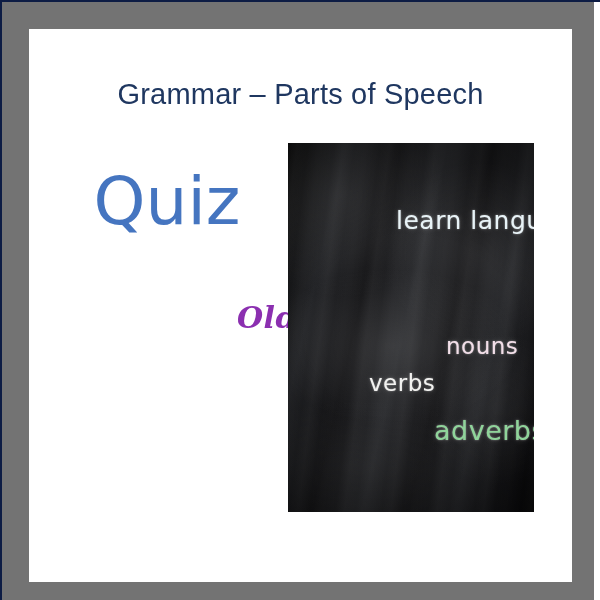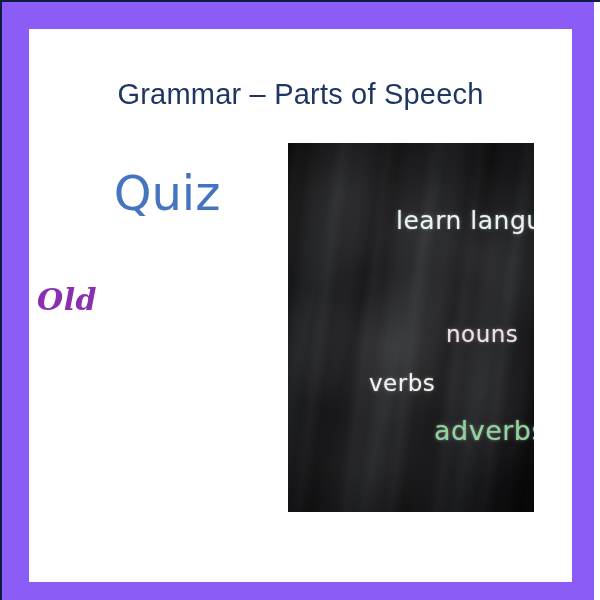--- a/index.html
+++ b/index.html
@@ -9,21 +9,21 @@
     height: 600px;
     overflow: hidden;
     background: #ffffff;
     font-family: "Liberation Sans", sans-serif;
   }
 
   #slide {
     position: relative;
     width: 594px;
     height: 600px;
-    background: #8b5cf6;
+    background: #737373;
     box-sizing: border-box;
   }
 
   
   #outer-edge {
     position: absolute;
     left: 0; top: 0;
     width: 600px; height: 600px;
     border-top: 2px solid #0d1c44;
     border-left: 2px solid #0d1c44;
@@ -55,34 +55,34 @@
     white-space: nowrap;
   }
 
   
   #quiz-word {
     position: absolute;
     left: 8px;
     top: 140px;
     width: 260px;
     text-align: center;
-    font-size: 48px;
+    font-size: 66px;
     line-height: 1;
     font-weight: 400;
     color: #4575c0;
     font-family: "DejaVu Sans", sans-serif;
   }
 
   
   #brand {
     position: absolute;
     left: 8px;
-    top: 244px;
+    top: 262px;
     width: 260px;
-    text-align: left;
+    text-align: right;
   }
   #brand .brand-line {
     font-family: "DejaVu Serif", serif;
     font-style: italic;
     font-weight: 700;
     font-size: 30px;
     line-height: 1.82;
     color: #8b2fb0;
     letter-spacing: 0.5px;
   }
@@ -134,21 +134,21 @@
     letter-spacing: 0.5px;
     white-space: nowrap;
     text-shadow:
       0 0 2px rgba(255,255,255,0.45),
       0 0 6px rgba(255,255,255,0.18);
     z-index: 3;
   }
 
   #chalk-learn-language { left: 108px; top: 63px;  font-size: 25px; color: #e8f3f7; }
   #chalk-adjectives     { left: 76px;  top: 134px; font-size: 23px; color: #e2e8a0; }
-  #chalk-nouns          { left: 158px; top: 178px; font-size: 23px; color: #f3dfe9; }
+  #chalk-nouns          { left: 158px; top: 190px; font-size: 23px; color: #f3dfe9; }
   #chalk-verbs          { left: 81px;  top: 227px; font-size: 23px; color: #f2f2f0; text-align: center; }
   #chalk-adverbs        { left: 146px; top: 272px; font-size: 27px; color: #8fd49a; }
 
   
   #store-url {
     position: absolute;
     left: 40px;
     top: 401px;
     width: 480px;
     font-size: 16.5px;

